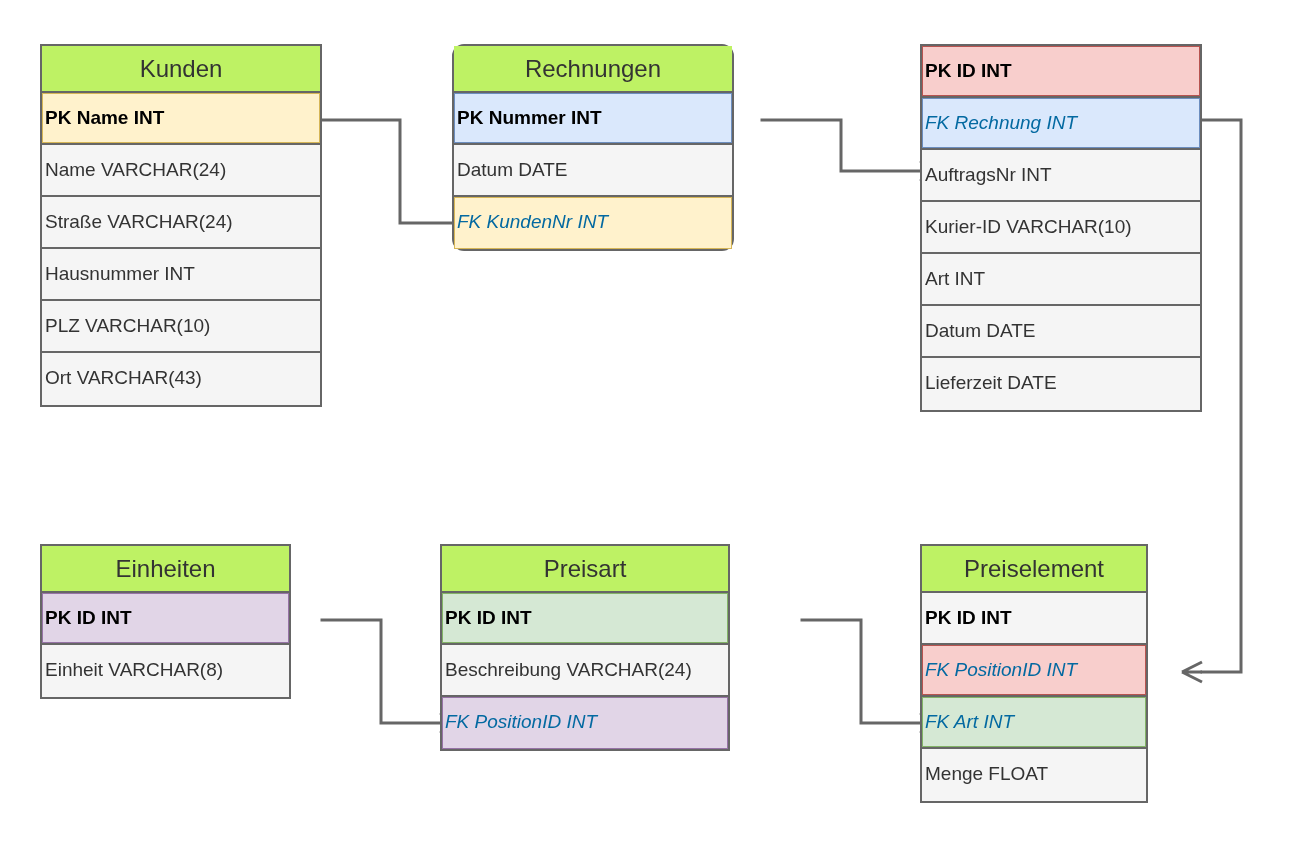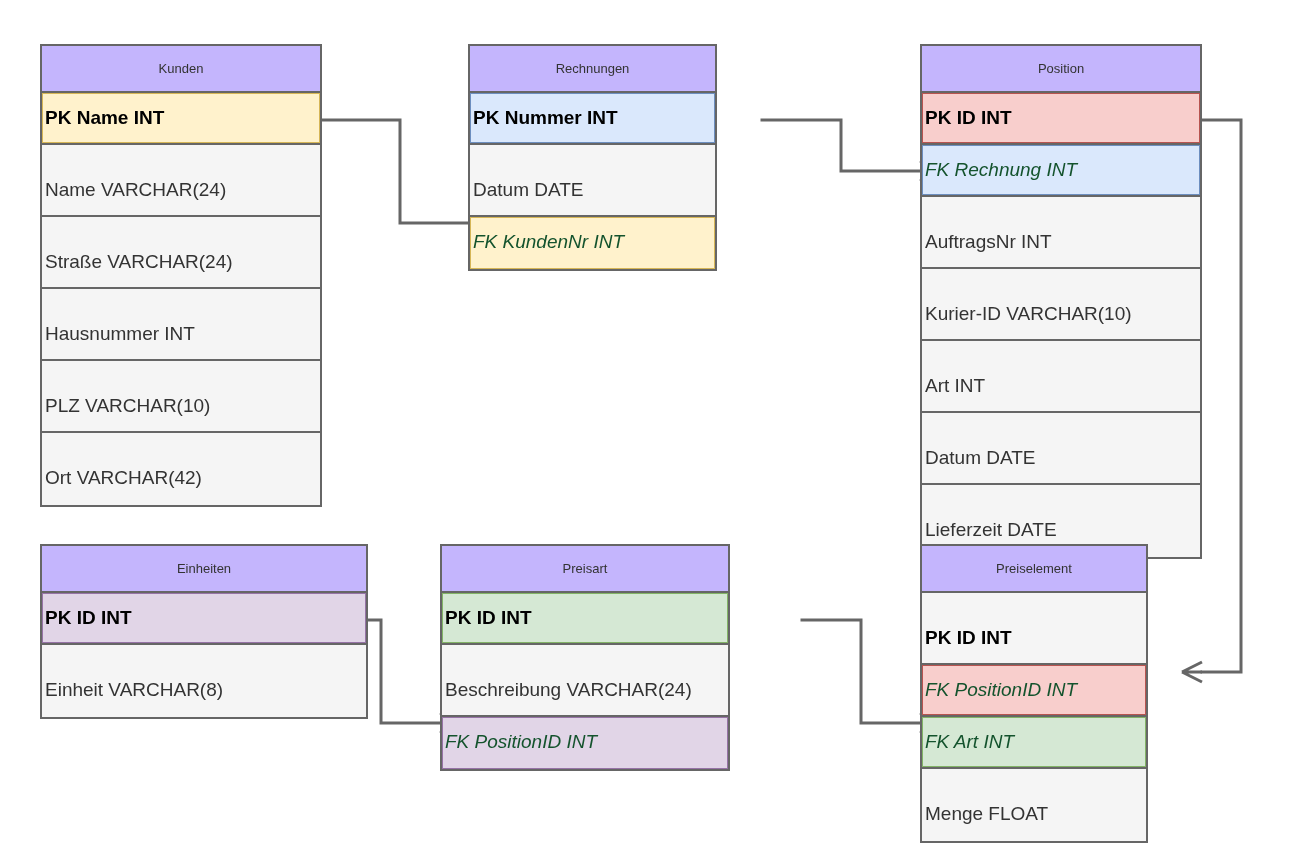--- a/index.html
+++ b/index.html
@@ -36,23 +36,23 @@
     box-sizing: border-box;
     border: 2px solid #666666;
     background: #f5f5f5;
   }
 
   .entity-title {
     box-sizing: border-box;
     height: 47px;
     line-height: 45px;
     text-align: center;
-    font-size: 13px;
+    font-size: 24px;
     color: #333333;
-    background: #c4b5fd;
+    background: #bef264;
     border-bottom: 2px solid #666666;
     white-space: nowrap;
     overflow: hidden;
   }
 
   .attr {
     box-sizing: border-box;
     height: 52px;
     line-height: 50px;
     padding-left: 3px;
@@ -64,30 +64,30 @@
     overflow: hidden;
   }
   .attr.last { border-bottom: none; }
 
   .attr.pk {
     font-weight: bold;
     color: #000000;
   }
   .attr.fk {
     font-style: italic;
-    color: #14532d;
+    color: #0369a1;
   }
 
   
   .c-yellow { background: #fff2cc; box-shadow: inset 0 0 0 1px #d6b656; }
   .c-blue   { background: #dae8fc; box-shadow: inset 0 0 0 1px #6c8ebf; }
   .c-red    { background: #f8cecc; box-shadow: inset 0 0 0 1px #b85450; }
   .c-purple { background: #e1d5e7; box-shadow: inset 0 0 0 1px #9673a6; }
   .c-green  { background: #d5e8d4; box-shadow: inset 0 0 0 1px #82b366; }
-  .c-plain  { background: #f5f5f5; margin-top: 20px; }
+  .c-plain  { background: #f5f5f5; }
 </style>
 </head>
 <body>
 
 <div id="canvas">
 
   <svg id="edges" viewBox="0 0 1298 848" xmlns="http://www.w3.org/2000/svg">
       <g>
         <path d="M 322 120 L 400 120 L 400 223 L 480 223" fill="none" stroke="#666666" stroke-width="3" stroke-linecap="square"></path>
         <path d="M 500 223 L 480 213 M 500 223 L 480 223 M 500 223 L 480 233" fill="none" stroke="#666666" stroke-width="3"></path>
@@ -110,39 +110,38 @@
       </g>
     </svg>
 
 <div class="entity" style="left: 40px; top: 44px; width: 282px;">
       <div class="entity-title">Kunden</div>
       <div class="attr c-yellow pk">PK Name INT</div>
       <div class="attr c-plain">Name VARCHAR(24)</div>
       <div class="attr c-plain">Straße VARCHAR(24)</div>
       <div class="attr c-plain">Hausnummer INT</div>
       <div class="attr c-plain">PLZ VARCHAR(10)</div>
-      <div class="attr c-plain last">Ort VARCHAR(42)</div>
+      <div class="attr c-plain last">Ort VARCHAR(43)</div>
     </div>
-    <div class="entity" style="left: 468px; top: 44px; width: 249px;">
+    <div class="entity" style="left: 452px; top: 44px; width: 282px; border-radius: 12px;">
       <div class="entity-title">Rechnungen</div>
       <div class="attr c-blue pk">PK Nummer INT</div>
       <div class="attr c-plain">Datum DATE</div>
       <div class="attr c-yellow fk last">FK KundenNr INT</div>
     </div>
     <div class="entity" style="left: 920px; top: 44px; width: 282px;">
-      <div class="entity-title">Position</div>
       <div class="attr c-red pk">PK ID INT</div>
       <div class="attr c-blue fk">FK Rechnung INT</div>
       <div class="attr c-plain">AuftragsNr INT</div>
       <div class="attr c-plain">Kurier-ID VARCHAR(10)</div>
       <div class="attr c-plain">Art INT</div>
       <div class="attr c-plain">Datum DATE</div>
       <div class="attr c-plain last">Lieferzeit DATE</div>
     </div>
-    <div class="entity" style="left: 40px; top: 544px; width: 328px;">
+    <div class="entity" style="left: 40px; top: 544px; width: 251px;">
       <div class="entity-title">Einheiten</div>
       <div class="attr c-purple pk">PK ID INT</div>
       <div class="attr c-plain last">Einheit VARCHAR(8)</div>
     </div>
     <div class="entity" style="left: 440px; top: 544px; width: 290px;">
       <div class="entity-title">Preisart</div>
       <div class="attr c-green pk">PK ID INT</div>
       <div class="attr c-plain">Beschreibung VARCHAR(24)</div>
       <div class="attr c-purple fk last">FK PositionID INT</div>
     </div>

